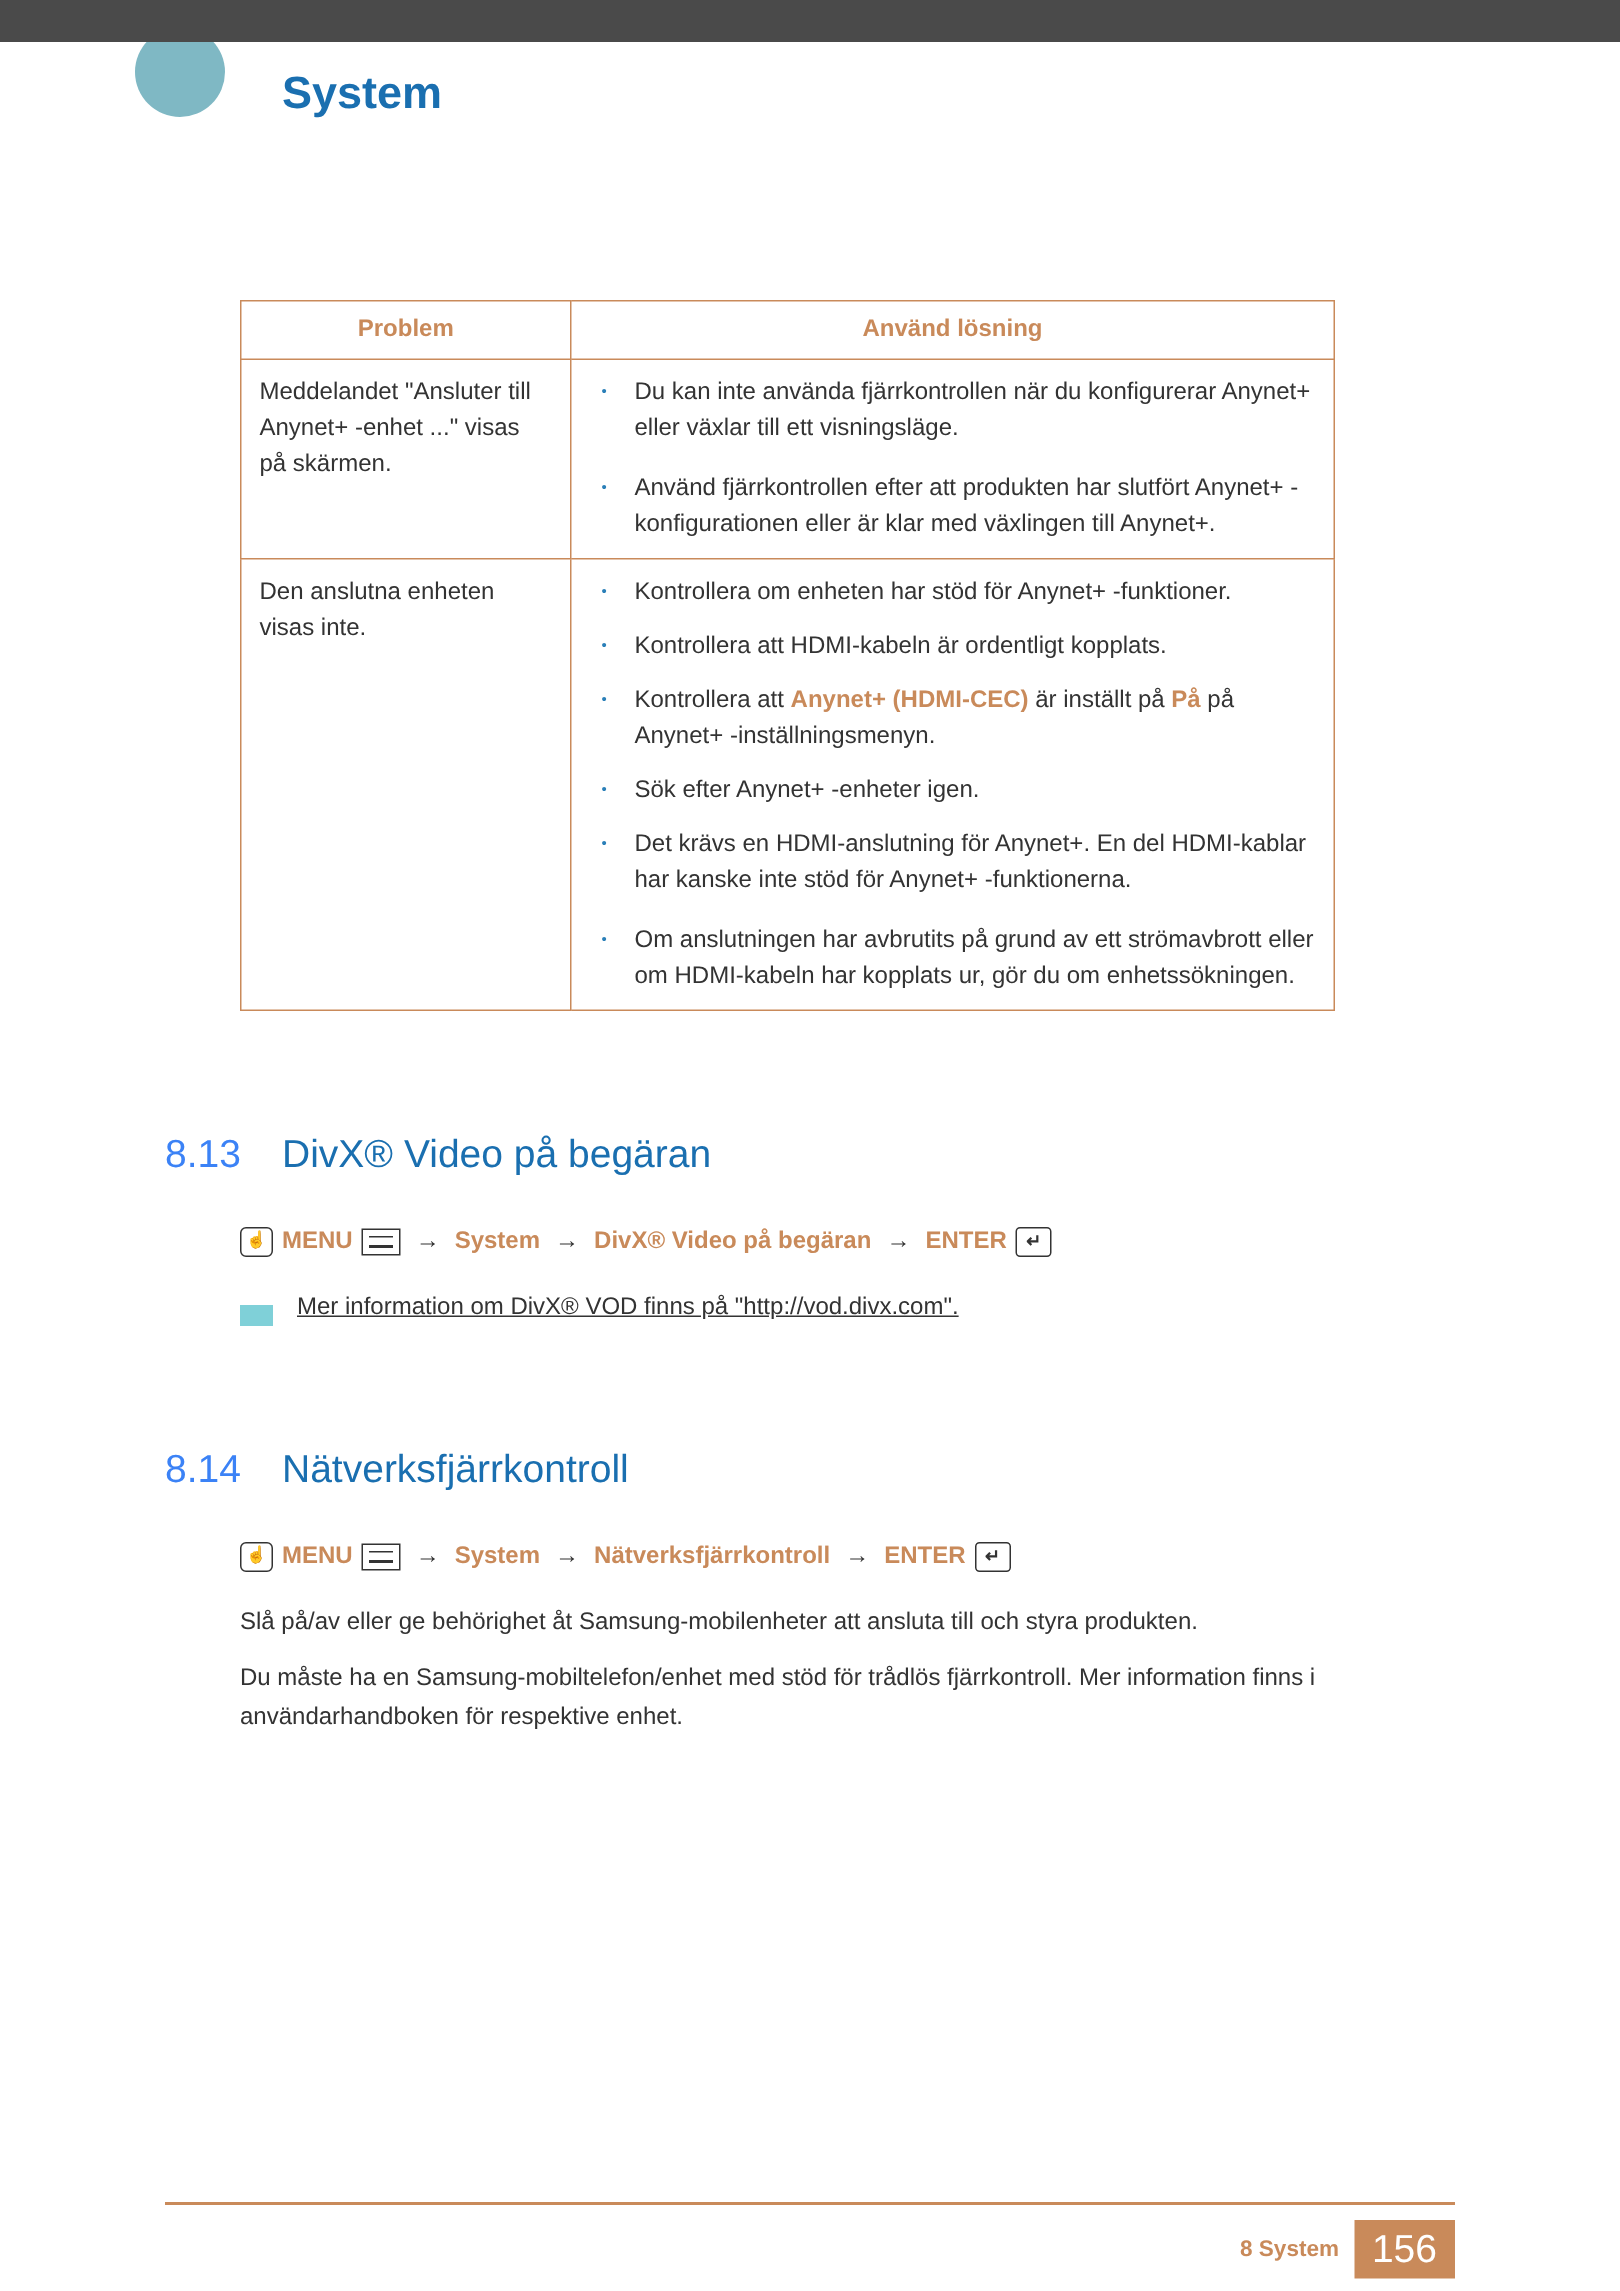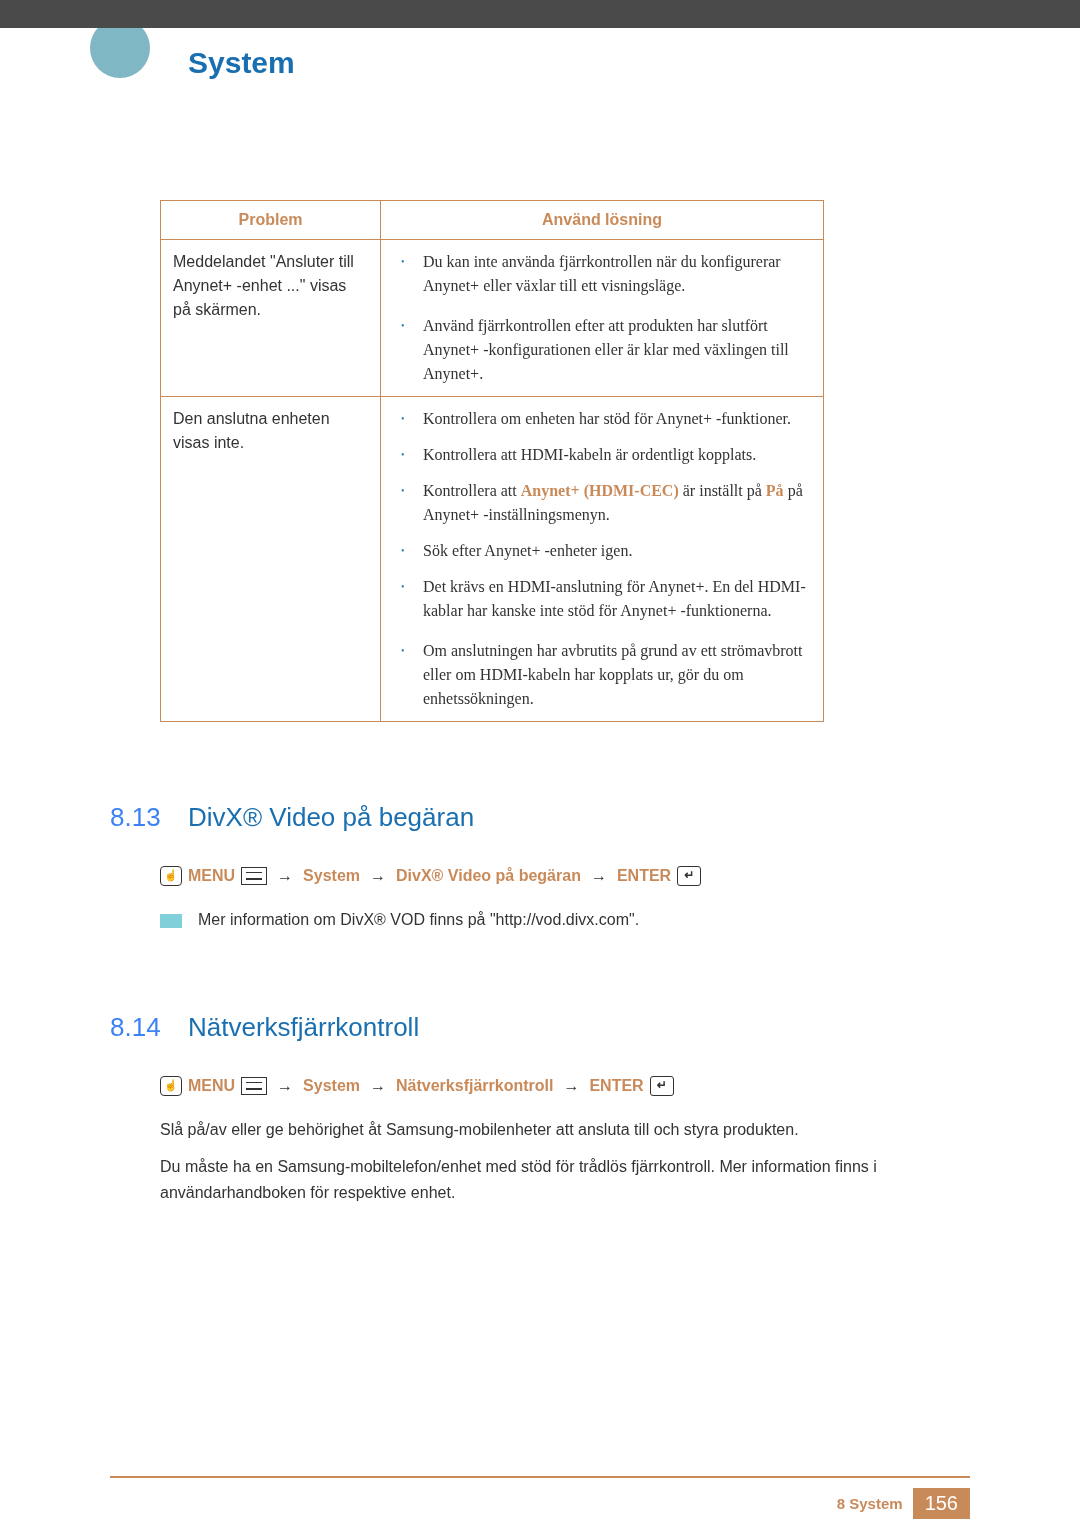--- a/index.html
+++ b/index.html
@@ -34,21 +34,21 @@
     color: #1a6fb0;
     font-size: 30px;
     font-weight: bold;
     margin-left: 188px;
     margin-top: 8px;
   }
   .page-body {
     padding: 0 110px 0 110px;
   }
   table.trouble {
-    width: 664px;
+    width: 730px;
     border-collapse: collapse;
     margin: 120px 0 0 50px;
     font-size: 16px;
   }
   table.trouble th {
     border: 1px solid #c98a5a;
     color: #c98a5a;
     font-weight: bold;
     padding: 10px 8px;
     text-align: center;
@@ -60,21 +60,20 @@
     vertical-align: top;
     line-height: 1.5;
   }
   table.trouble td.problem-cell {
     width: 220px;
   }
   .sol-list {
     list-style: none;
     padding: 0;
     margin: 0;
-    font-family: Liberation Serif, serif;
   }
   .sol-list li {
     position: relative;
     padding-left: 30px;
     margin-bottom: 12px;
     line-height: 1.5;
   }
   .sol-list li:last-child { margin-bottom: 0; margin-top: 16px; }
   .sol-list li::before {
     content: "•";
@@ -158,22 +157,23 @@
     height: 20px;
     align-items: center;
     justify-content: center;
     font-size: 12px;
     vertical-align: middle;
     margin-left: 2px;
   }
   .note-row {
     display: flex;
     gap: 16px;
-    align-items: center;
+    align-items: flex-end;
     margin-top: 18px;
+    text-decoration: underline;
   }
   .note-icon {
     width: 22px;
     height: 14px;
     background: #7fd0d8;
     flex-shrink: 0;
     margin-top: 4px;
   }
   .para { margin-top: 12px; }
   .footer {
@@ -190,21 +190,21 @@
   .footer-row {
     display: flex;
     justify-content: flex-end;
     align-items: center;
     gap: 10px;
   }
   .footer-text { color: #c98a5a; font-weight: bold; font-size: 15px; }
   .page-num-box {
     background: #c98a5a;
     color: #fff;
-    font-size: 20px;
+    font-size: 26px;
     padding: 4px 12px;
   }
 </style>
 </head>
 <body>
 
 <div class="top-bar"></div>
 
 <div class="header-area">
   <div class="chapter-circle"></div>

